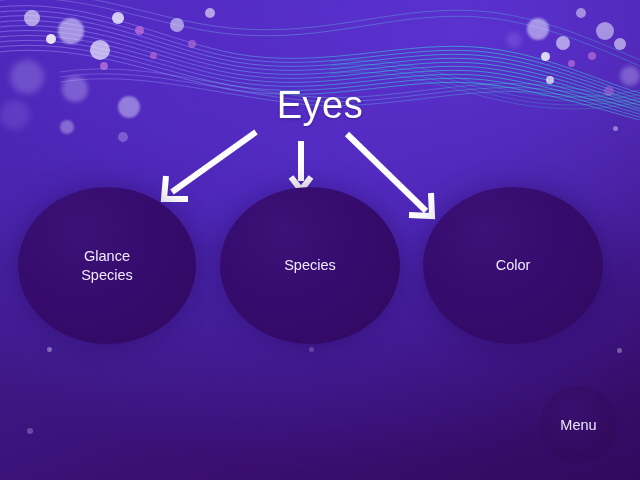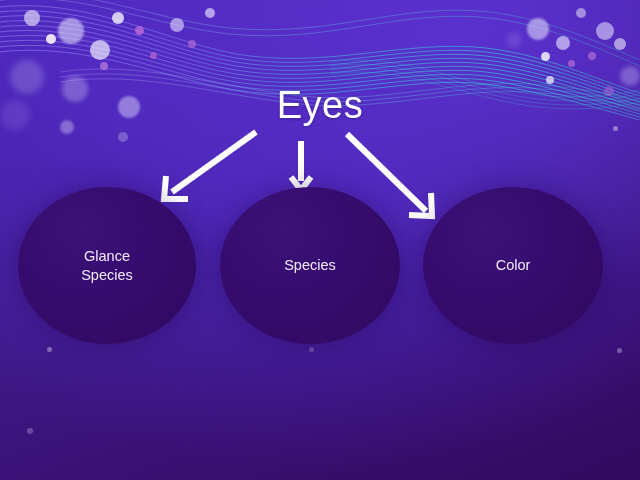--- a/index.html
+++ b/index.html
@@ -208,14 +208,17 @@
       <span>Species</span>
     </div>
   </div>
 
   <div class="bubble" id="bubble-3">
     <div>
       <span>Color</span>
     </div>
   </div>
 
+  <div id="menu-button">
+    <span>Menu</span>
+  </div>
 
 </div>
 
 </body></html>

